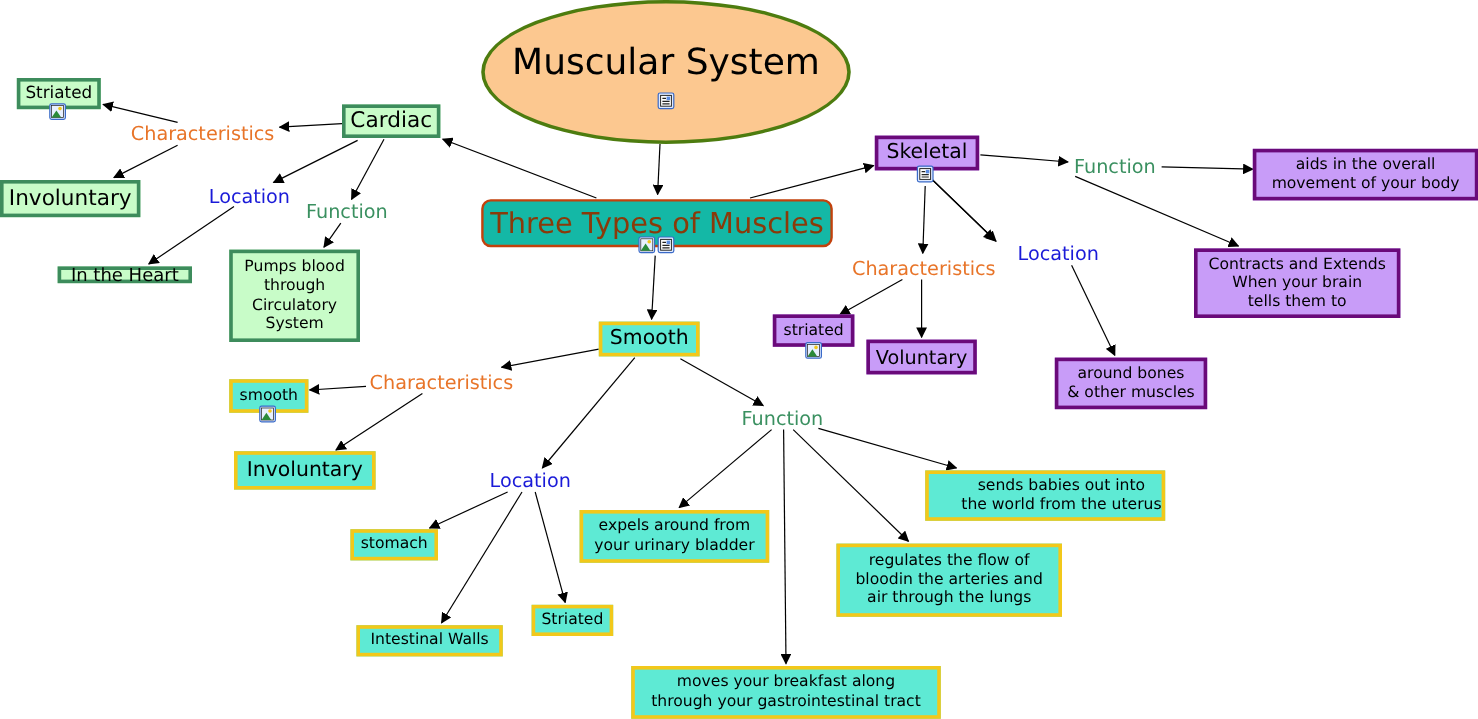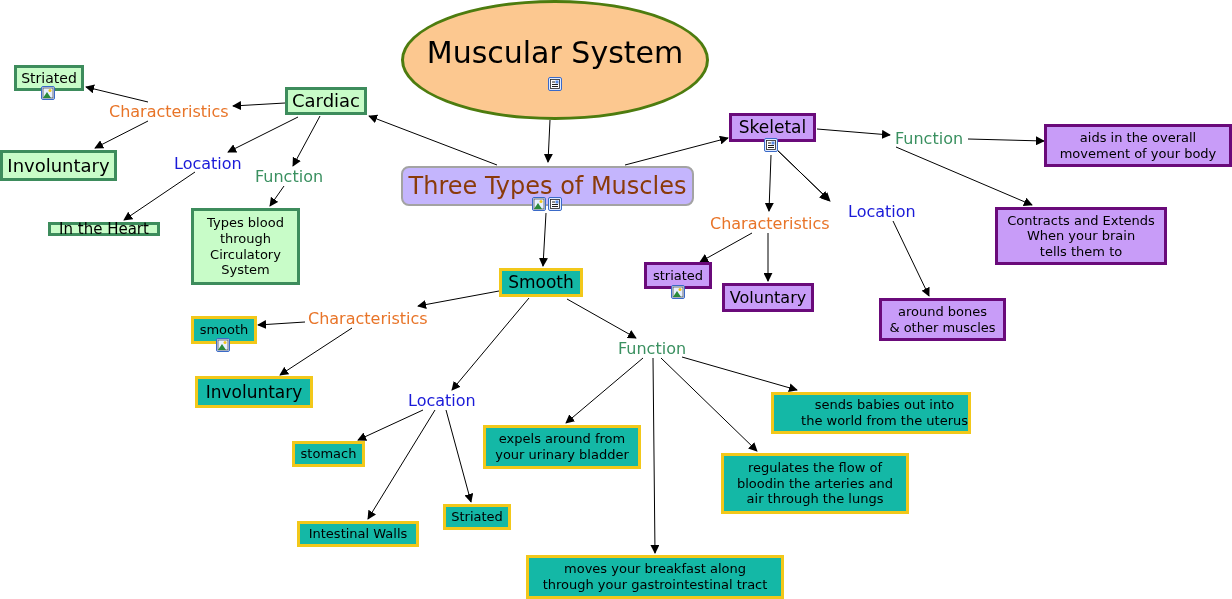--- a/index.html
+++ b/index.html
@@ -3,23 +3,23 @@
 <meta charset="utf-8">
 <style>
   html, body { margin:0; padding:0; background:#ffffff; }
   body { width:1232px; height:599px; position:relative; overflow:hidden;
          font-family:"DejaVu Sans", sans-serif; color:#000; }
   #edges { position:absolute; left:0; top:0; width:1232px; height:599px; }
   .node { position:absolute; box-sizing:border-box; display:flex; align-items:center;
           justify-content:center; text-align:center; line-height:1.2; cursor:pointer; }
   .green  { background:#c8fcc8; border:3px solid #3d8c5c; }
   .purple { background:#c89cf8; border:3px solid #6a0a7a; }
-  .yellow { background:#14b8a6; border:3px solid #f2c81a; }
+  .yellow { background:#5eead4; border:3px solid #f2c81a; }
   .root { background:#fcc890; border:3px solid #4d7c0f; border-radius:50%; font-size:30px; }
-  .hub { background:#c4b5fd; border:2px solid #a3a3a3; border-radius:8px; color:#8a3a0a; font-size:24px; }
+  .hub { background:#14b8a6; border:2px solid #c2410c; border-radius:8px; color:#8a3a0a; font-size:24px; }
   .label { position:absolute; white-space:nowrap; font-size:16px; cursor:default;text-align:right; }
   .c-char { color:#e87428; }
   .c-loc  { color:#1a1ad8; }
   .c-fun  { color:#3a9060; }
   .icon { position:absolute; width:14px; height:14px; box-sizing:border-box;
           border:1px solid #3a6ac8; border-radius:2px; background:#dfeaff; }
   .icon svg { display:block; width:12px; height:12px; }
   .multi { white-space:pre-line; }
 </style>
 </head>
@@ -125,21 +125,21 @@
       <path d="M1 11 L5 5 L9 11 z" fill="#2a8a3a"></path>
     </svg>
 </span>
 <div class="node green" style="left:0px;top:150px;width:117px;height:31px;font-size:18px;">
   <span>Involuntary</span>
 </div>
 <div class="node green" style="left:48px;top:222px;width:112px;height:14px;font-size:15px;">
   <span>In the Heart</span>
 </div>
 <div class="node green multi" style="left:191px;top:208px;width:109px;height:77px;font-size:13px;">
-  <span>Types blood
+  <span>Pumps blood
 through
 Circulatory
 System</span>
 </div>
 
 <div class="node purple" style="left:729px;top:113px;width:87px;height:29px;font-size:17px;">
   <span>Skeletal</span>
 </div>
 <span class="icon" style="left:764px;top:138px;">
   <svg viewBox="0 0 12 12">
@@ -211,21 +211,21 @@
   <span>Striated</span>
 </div>
 <div class="node yellow multi" style="left:483px;top:425px;width:158px;height:44px;font-size:13px;">
   <span>expels around from
 your urinary bladder</span>
 </div>
 <div class="node yellow multi" style="left:526px;top:555px;width:258px;height:44px;font-size:13px;">
   <span>moves your breakfast along
 through your gastrointestinal tract</span>
 </div>
-<div class="node yellow multi" style="left:697px;top:453px;width:188px;height:61px;font-size:13px;margin-left:24px;">
+<div class="node yellow multi" style="left:697px;top:453px;width:188px;height:61px;font-size:13px;">
   <span>regulates the flow of
 bloodin the arteries and
 air through the lungs</span>
 </div>
 <div class="node yellow multi" style="left:771px;top:392px;width:200px;height:42px;font-size:13px;justify-content:flex-end;">
   <span>sends babies out into
 the world from the uterus</span>
 </div>
 
 </body></html>

